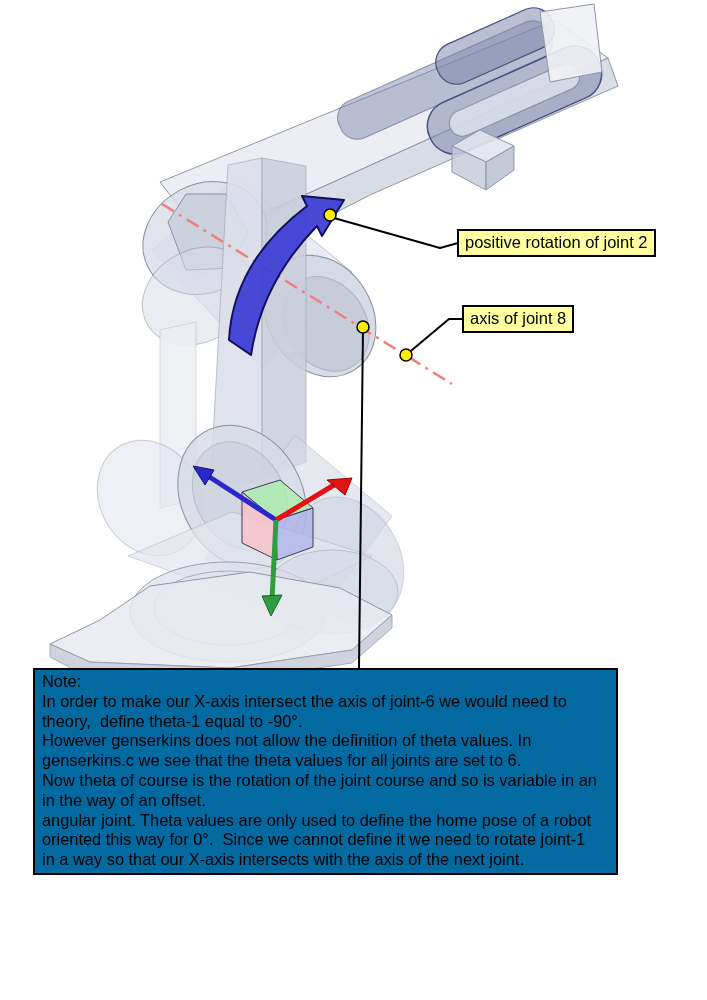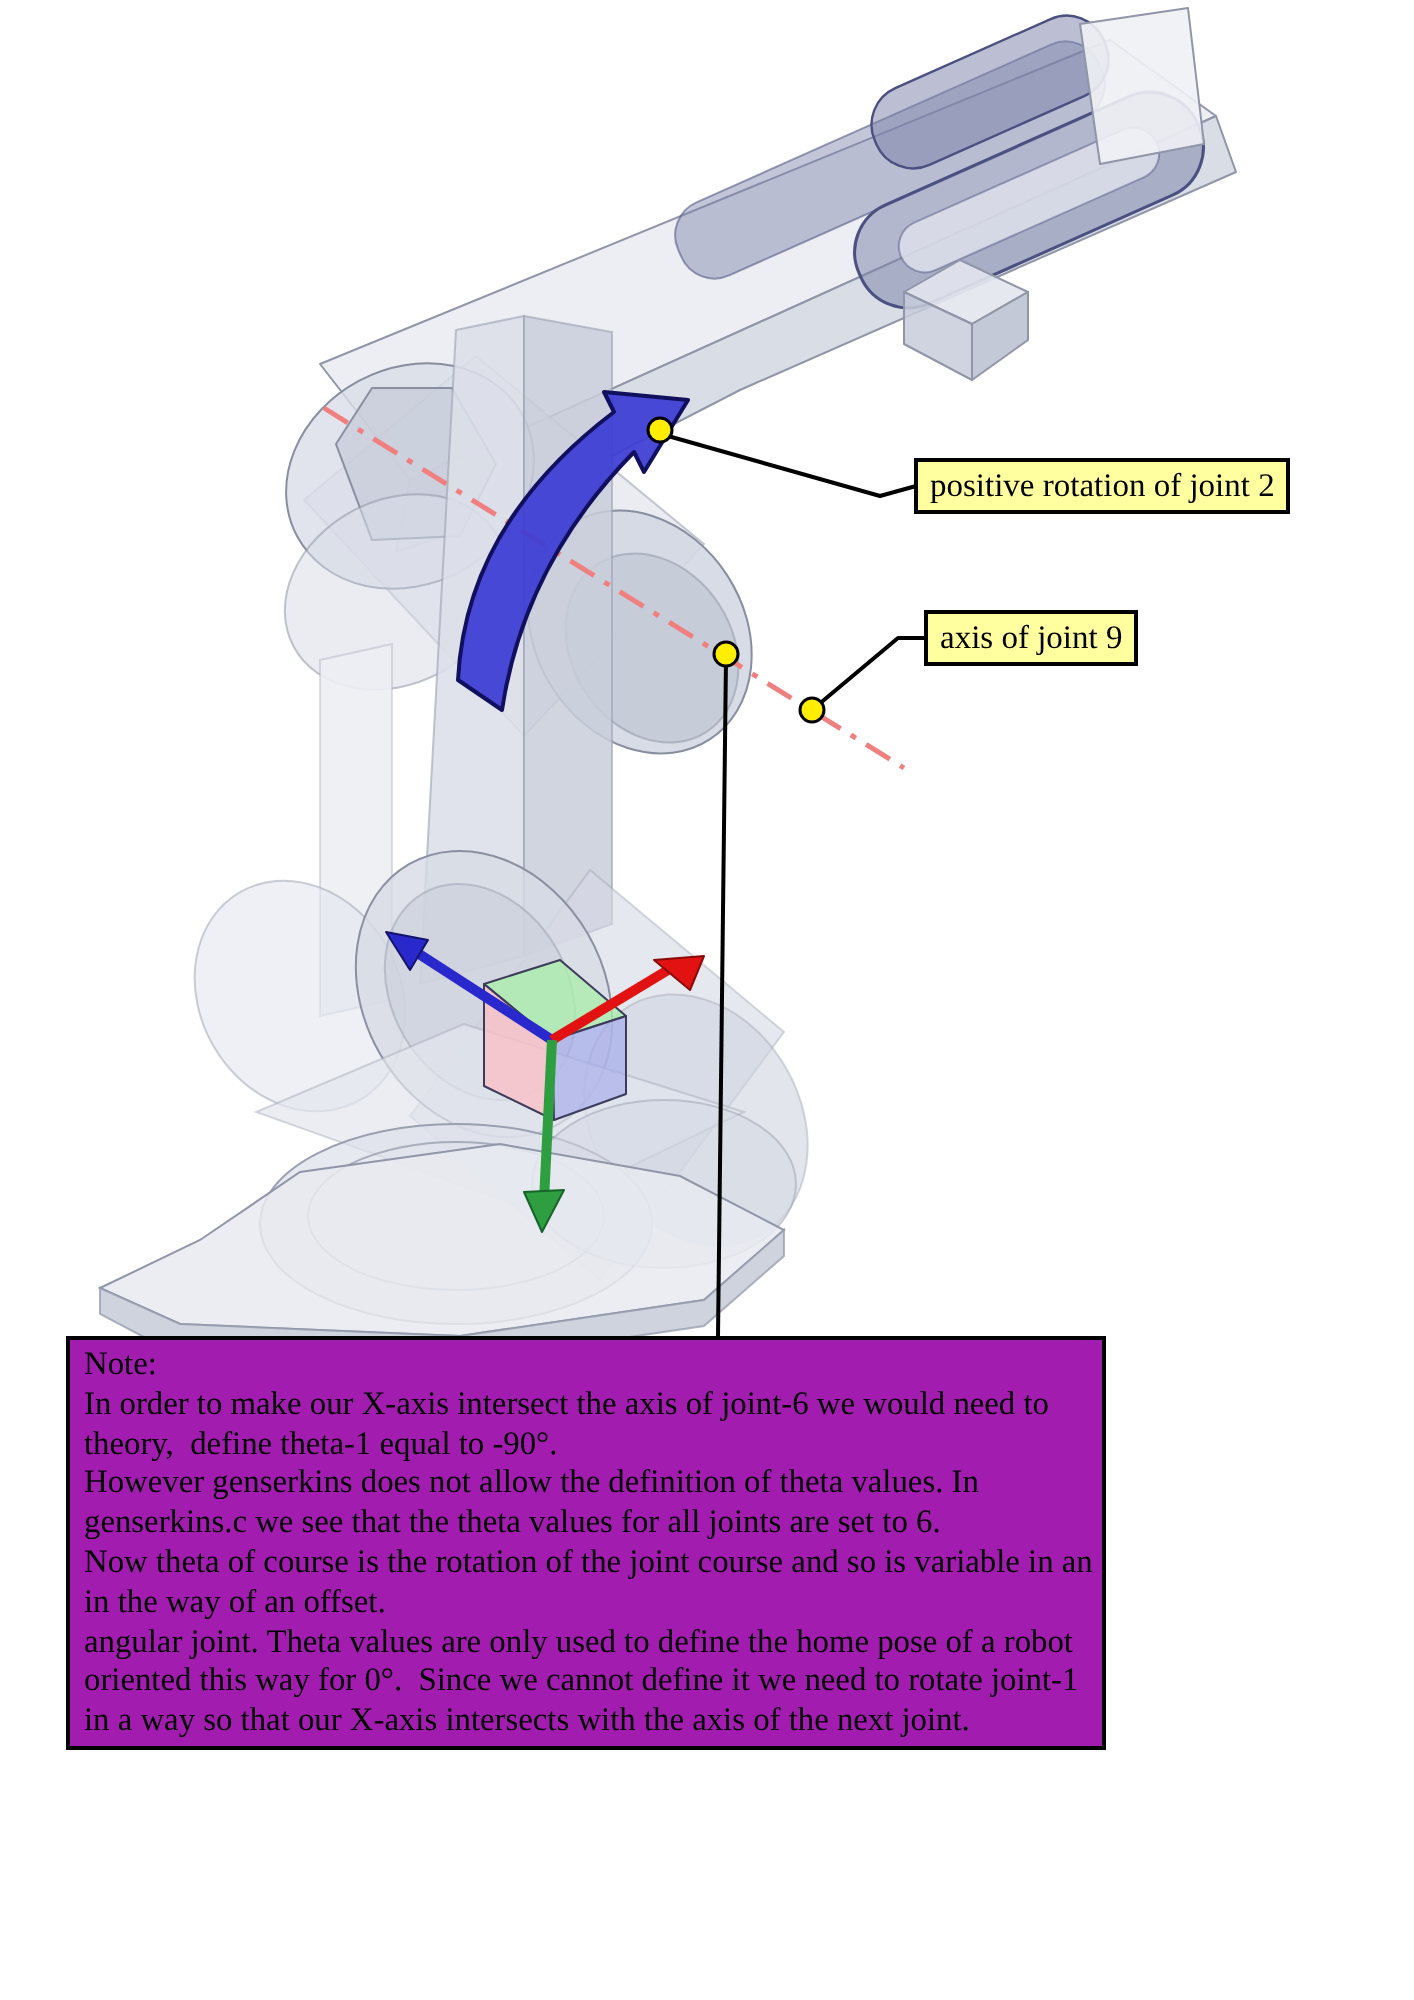--- a/index.html
+++ b/index.html
@@ -1,27 +1,27 @@
 <!DOCTYPE html>
 <html><head>
 <meta charset="utf-8">
 <style>
   html,body{margin:0;padding:0;background:#fff;}
   #stage{
     position:relative;width:707px;height:1000px;overflow:hidden;background:#ffffff;
-    font-family:Liberation Serif, serif;color:#000;
+    font-family:Liberation Sans, sans-serif;color:#000;
   }
   #scene{position:absolute;left:0;top:0;}
   .callout{
     position:absolute;background:#FFFFA0;border:2px solid #000;
     padding:1px 6px 2px 6px;font-size:16.5px;line-height:21px;white-space:nowrap;
   }
   .note{
-    position:absolute;left:33px;top:668px;width:520px;box-sizing:border-box;
-    background:#a21caf;border:2px solid #000;padding:2px 7px 3px 7px;
+    position:absolute;left:33px;top:668px;width:585px;box-sizing:border-box;
+    background:#0369a1;border:2px solid #000;padding:2px 7px 3px 7px;
     font-size:16.4px;line-height:19.8px;
   }
   .note-line{white-space:pre;}
 </style>
 </head>
 <body>
 
 <div id="stage">
 
   <svg id="scene" width="707" height="1000" viewBox="0 0 707 1000">
@@ -89,21 +89,21 @@
     <polyline points="334,218 440,248 458,243" fill="none" stroke="#000000" stroke-width="2" stroke-linejoin="round"></polyline>
     <polyline points="406,355 449,319 464,319" fill="none" stroke="#000000" stroke-width="2" stroke-linejoin="round"></polyline>
     <line x1="363" y1="329" x2="359" y2="668" stroke="#000000" stroke-width="2"></line>
 
     <circle cx="330" cy="215" r="6" fill="#FFEE00" stroke="#000" stroke-width="1.5"></circle>
     <circle cx="363" cy="327" r="6" fill="#FFEE00" stroke="#000" stroke-width="1.5"></circle>
     <circle cx="406" cy="355" r="6" fill="#FFEE00" stroke="#000" stroke-width="1.5"></circle>
   </svg>
 
   <div class="callout" style="left:457px;top:229px;">positive rotation of joint 2</div>
-  <div class="callout" style="left:462px;top:305px;">axis of joint 9</div>
+  <div class="callout" style="left:462px;top:305px;">axis of joint 8</div>
 
   <div class="note">
     <div class="note-line">Note:</div>
     <div class="note-line">In order to make our X-axis intersect the axis of joint-6 we would need to</div>
     <div class="note-line">theory,  define theta-1 equal to -90°.</div>
     <div class="note-line">However genserkins does not allow the definition of theta values. In</div>
     <div class="note-line">genserkins.c we see that the theta values for all joints are set to 6.</div>
     <div class="note-line">Now theta of course is the rotation of the joint course and so is variable in an</div>
     <div class="note-line">in the way of an offset.</div>
     <div class="note-line">angular joint. Theta values are only used to define the home pose of a robot</div>

